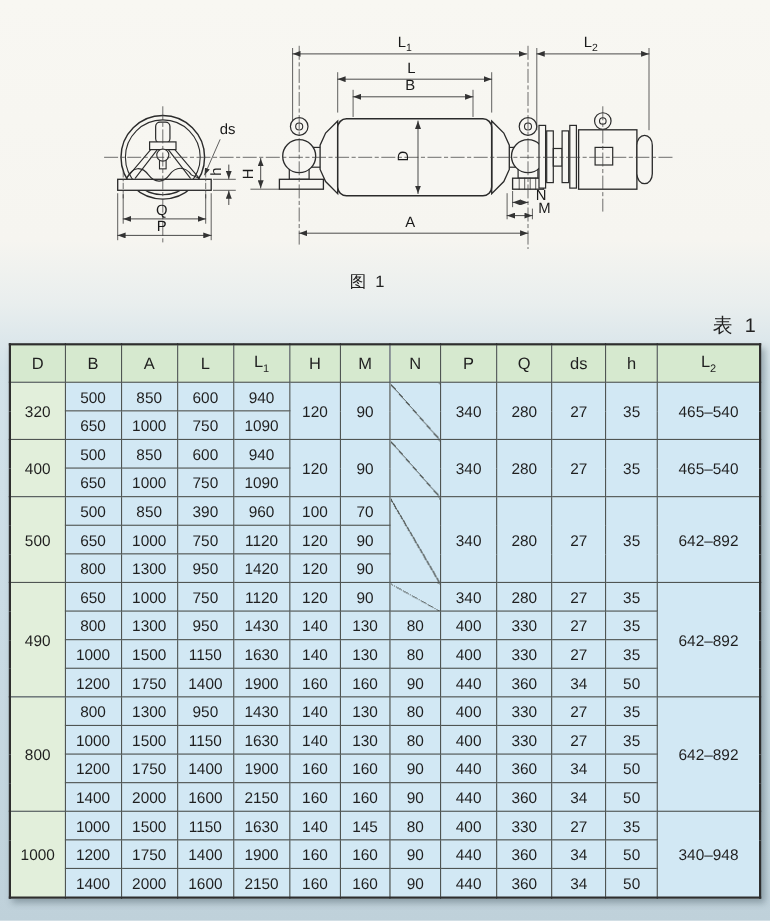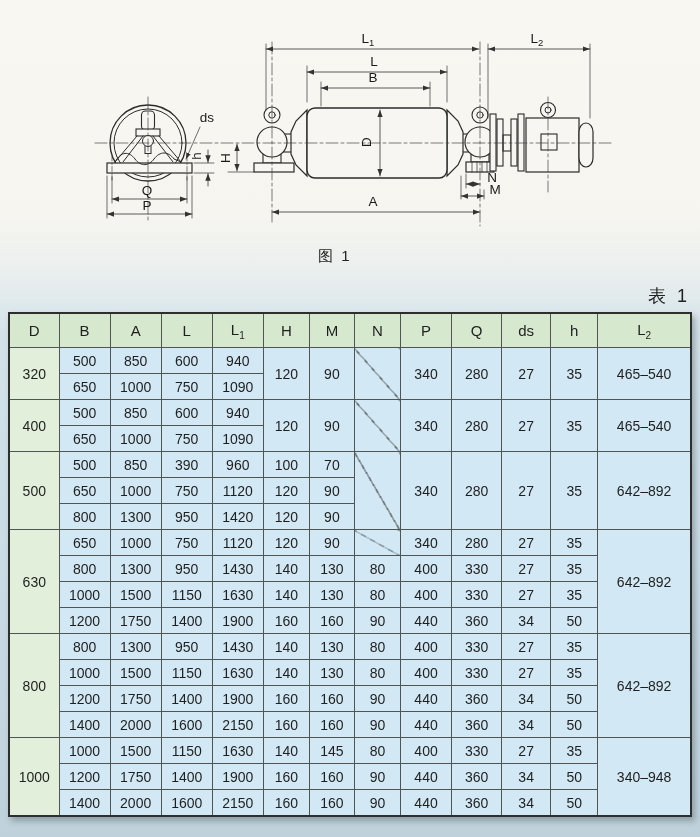--- a/index.html
+++ b/index.html
@@ -270,21 +270,21 @@
         </tr>
         <tr>
           <td>800</td>
           <td>1300</td>
           <td>950</td>
           <td>1420</td>
           <td>120</td>
           <td>90</td>
         </tr>
         <tr>
-          <td rowspan="4" class="dcol">630</td>
+          <td rowspan="4" class="dcol">490</td>
           <td>650</td>
           <td>1000</td>
           <td>750</td>
           <td>1120</td>
           <td>120</td>
           <td>90</td>
           <td class="diag"></td>
           <td>340</td>
           <td>280</td>
           <td>27</td>

